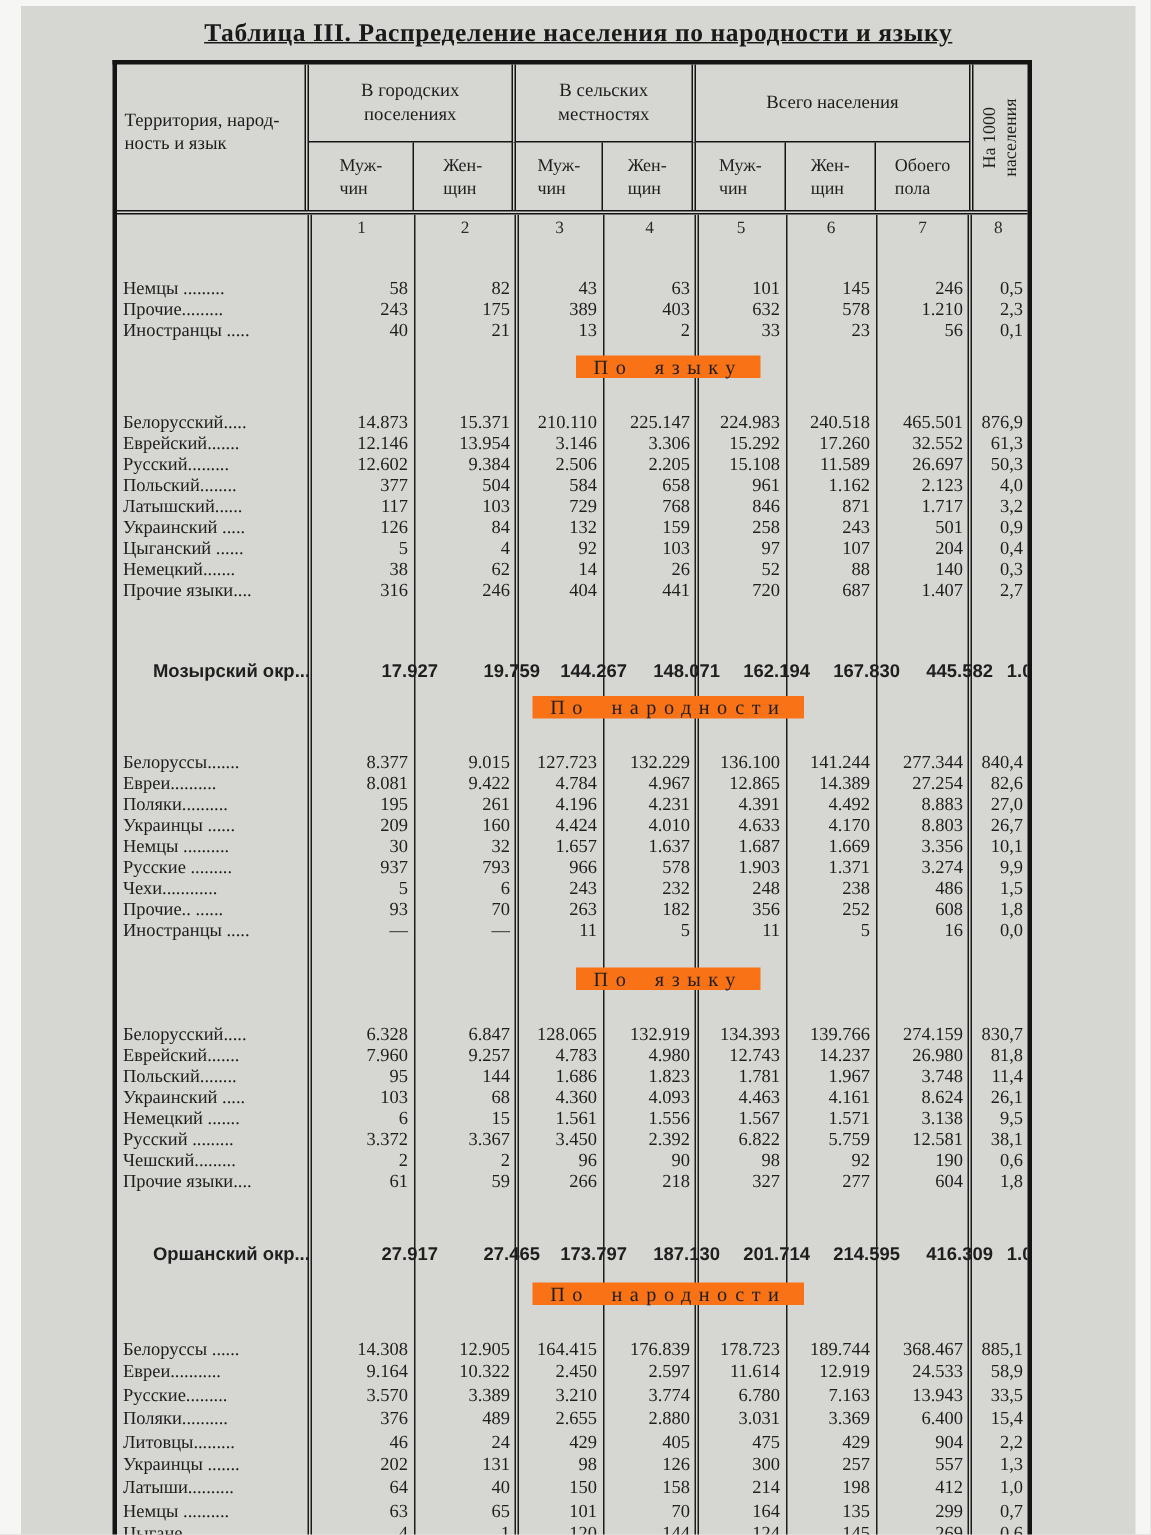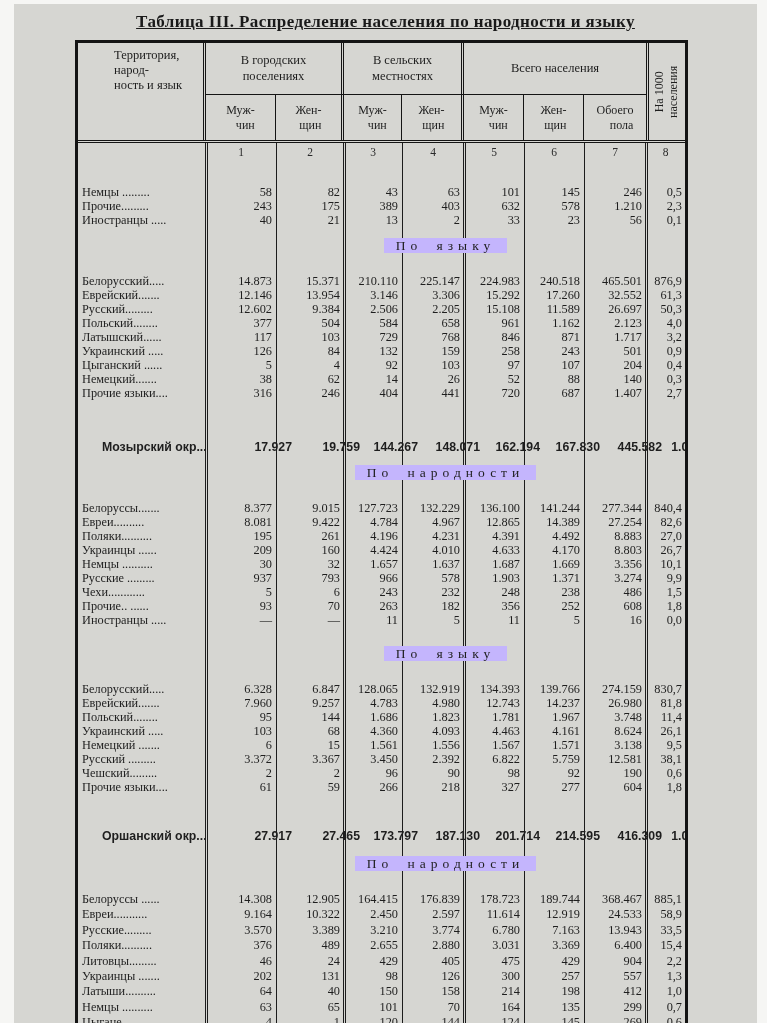--- a/index.html
+++ b/index.html
@@ -36,23 +36,22 @@
   .thead{
     display:grid;
     grid-template-columns:var(--cols);
     grid-template-rows:52px 45px;
     border-bottom:3px double #141414;
     font-size:12.5px;
   }
   .territory{
     grid-area:1/1/3/2;
     border-right:3px double #141414;
-    display:flex;flex-direction:column;justify-content:flex-start;
+    display:flex;flex-direction:column;justify-content:center;
     padding:5px 2px 12px 5px;
-    margin-left:31px;
   }
   .gcell{
     display:flex;align-items:center;justify-content:center;
     text-align:center;white-space:pre-line;line-height:1.25;
     border-bottom:1px solid #141414;
   }
   .g1{grid-area:1/2/2/4;border-right:3px double #141414;}
   .g2{grid-area:1/4/2/6;border-right:3px double #141414;}
   .g3{grid-area:1/6/2/9;}
   .per1000{
@@ -61,21 +60,21 @@
     display:flex;align-items:center;justify-content:center;
     overflow:visible;
   }
   .rot{
     transform:rotate(-90deg);
     width:84px;text-align:center;
     font-size:12px;line-height:1.15;white-space:pre-line;
   }
   .scell{
     display:flex;align-items:center;justify-content:center;
-    text-align:right;white-space:pre-line;line-height:1.2;font-size:12px;
+    text-align:left;white-space:pre-line;line-height:1.2;font-size:12px;
   }
   .s1{grid-area:2/2/3/3;border-right:1px solid #141414;}
   .s2{grid-area:2/3/3/4;border-right:3px double #141414;}
   .s3{grid-area:2/4/3/5;border-right:1px solid #141414;}
   .s4{grid-area:2/5/3/6;border-right:3px double #141414;}
   .s5{grid-area:2/6/3/7;border-right:1px solid #141414;}
   .s6{grid-area:2/7/3/8;border-right:1px solid #141414;}
   .s7{grid-area:2/8/3/9;}
   
   .tbody{flex:1;position:relative;overflow:hidden;}
@@ -102,21 +101,21 @@
     display:grid;grid-template-columns:var(--cols);
     height:22px;line-height:22px;
     font-family:"Liberation Sans", sans-serif;
     font-weight:700;font-size:12.3px;white-space:nowrap;padding-left:20px;
   }
   .band{
     position:relative;height:22px;line-height:22px;text-align:center;
     margin-left:128px;
   }
   .band span{
-    background:#c4b5fd;
+    background:#f97316;
     padding:0 12px;
     font-size:13.5px;letter-spacing:5px;word-spacing:6px;
   }
   
   .sec-0{margin-top:22px;}
   .sec-1{margin-top:7px;margin-bottom:13px;}
   .sec-3{margin-top:36px;}
   .sec-4{margin-top:3px;margin-bottom:7px;}
   .sec-6{margin-top:15px;margin-bottom:12px;}
   .sec-8{margin-top:31px;}

